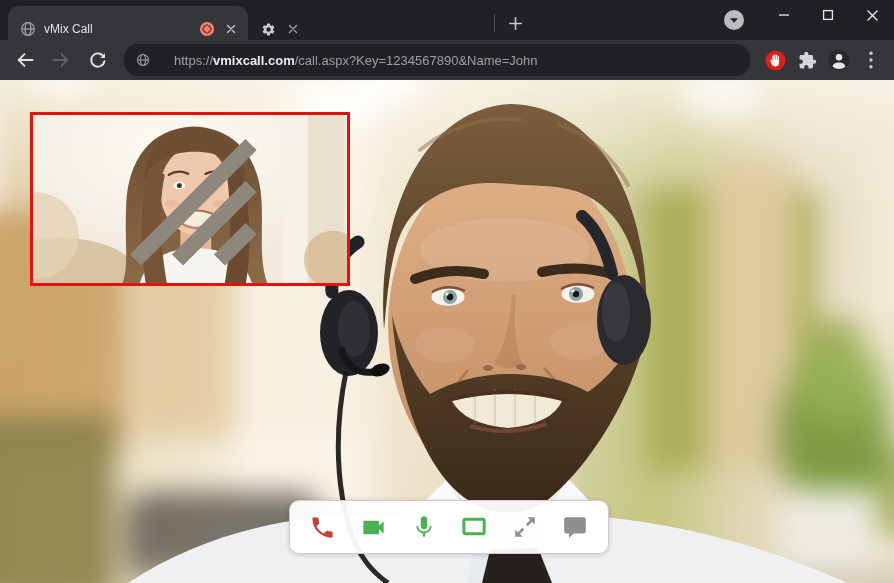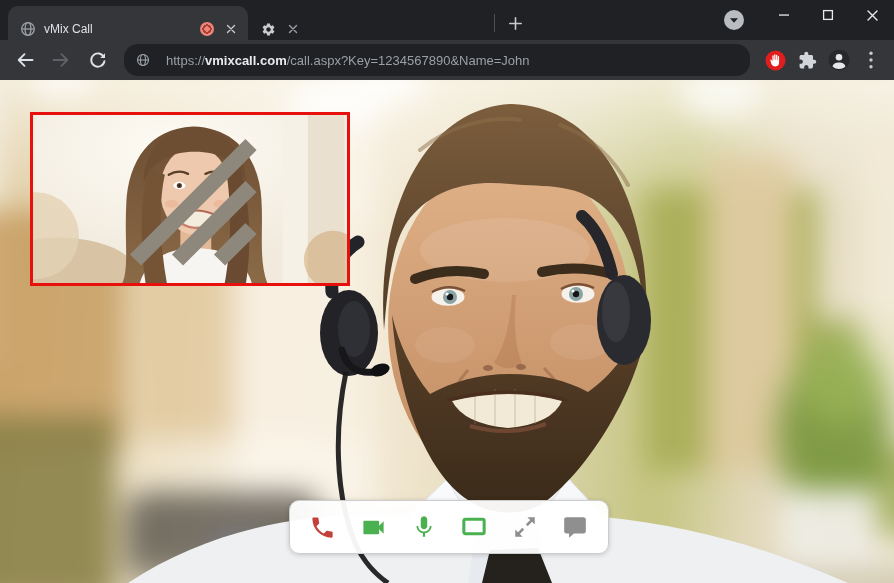--- a/index.html
+++ b/index.html
@@ -20,21 +20,21 @@
   .tab-sep{width:1px;height:18px;background:#4c4f53;margin:0 6px 8px 2px;}
   .newtab{width:28px;height:28px;margin-bottom:3px;display:flex;align-items:center;justify-content:center;border-radius:50%;}
   .strip-spacer{flex:1;}
   .media-btn{width:24px;height:24px;margin-bottom:8px;margin-right:16px;display:flex;align-items:center;justify-content:center;}
   .win-controls{display:flex;align-self:flex-start;height:30px;}
   .win-btn{width:44px;height:30px;display:flex;align-items:center;justify-content:center;}
 
   
   .toolbar{height:40px;background:var(--toolbar-bg,#35363a);display:flex;align-items:center;padding:0 10px;gap:6px;}
   .nav-btn{width:30px;height:30px;display:flex;align-items:center;justify-content:center;border-radius:50%;flex:0 0 auto;}
-  .omnibox{flex:1;height:28px;background:var(--omnibox-bg,#202124);border-radius:14px;display:flex;align-items:center;padding:16px 12px;gap:16px;margin:0 6px;min-width:0;}
+  .omnibox{flex:1;height:28px;background:var(--omnibox-bg,#202124);border-radius:14px;display:flex;align-items:center;padding:16px 12px;gap:24px;margin:0 6px;min-width:0;}
   .url{font-size:13px;color:#9aa0a6;white-space:nowrap;overflow:hidden;}
   .url b{color:#e8eaed;font-weight:bold;}
   .ext-btn{width:26px;height:26px;display:flex;align-items:center;justify-content:center;flex:0 0 auto;}
 
   
   .content{position:relative;width:894px;height:503px;overflow:hidden;background:#e9dfc9;}
   .bg{position:absolute;inset:0;filter:blur(13px);transform:scale(1.08);}
   .bg div{position:absolute;}
   .man{position:absolute;inset:0;width:100%;height:100%;}
 

